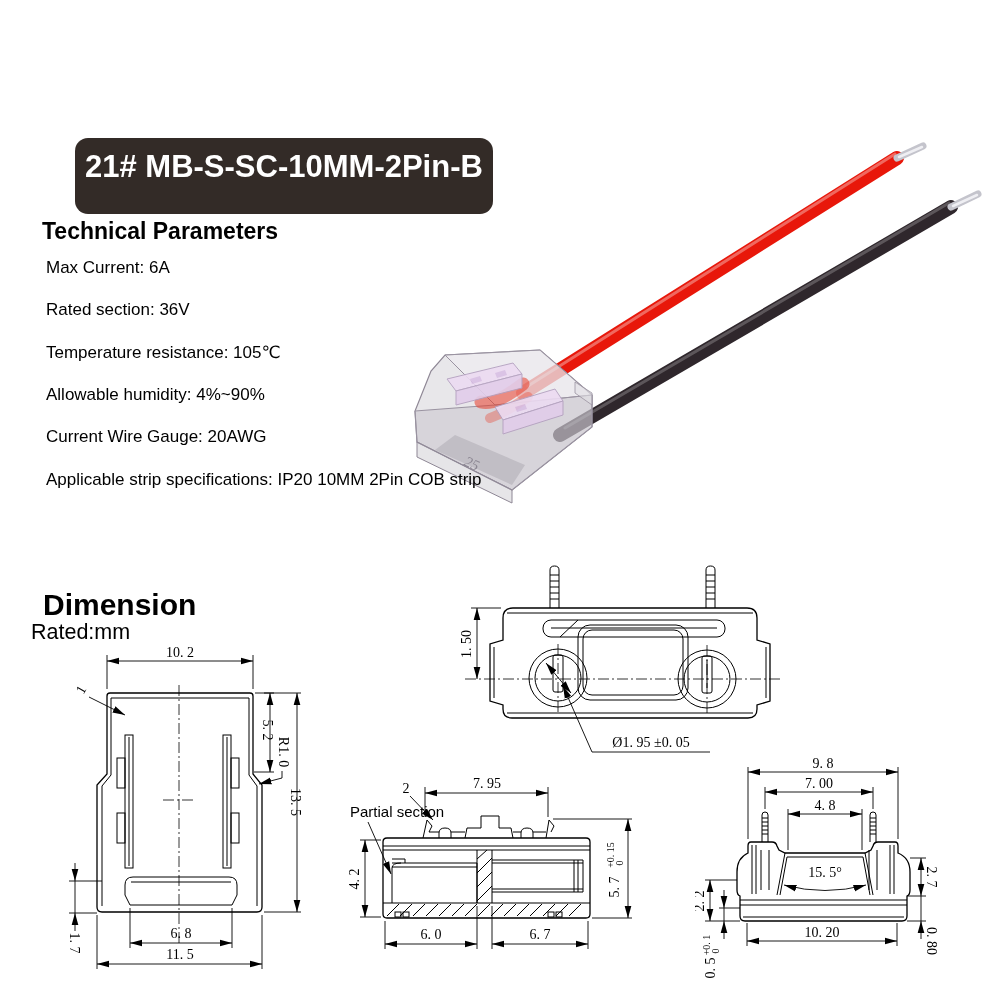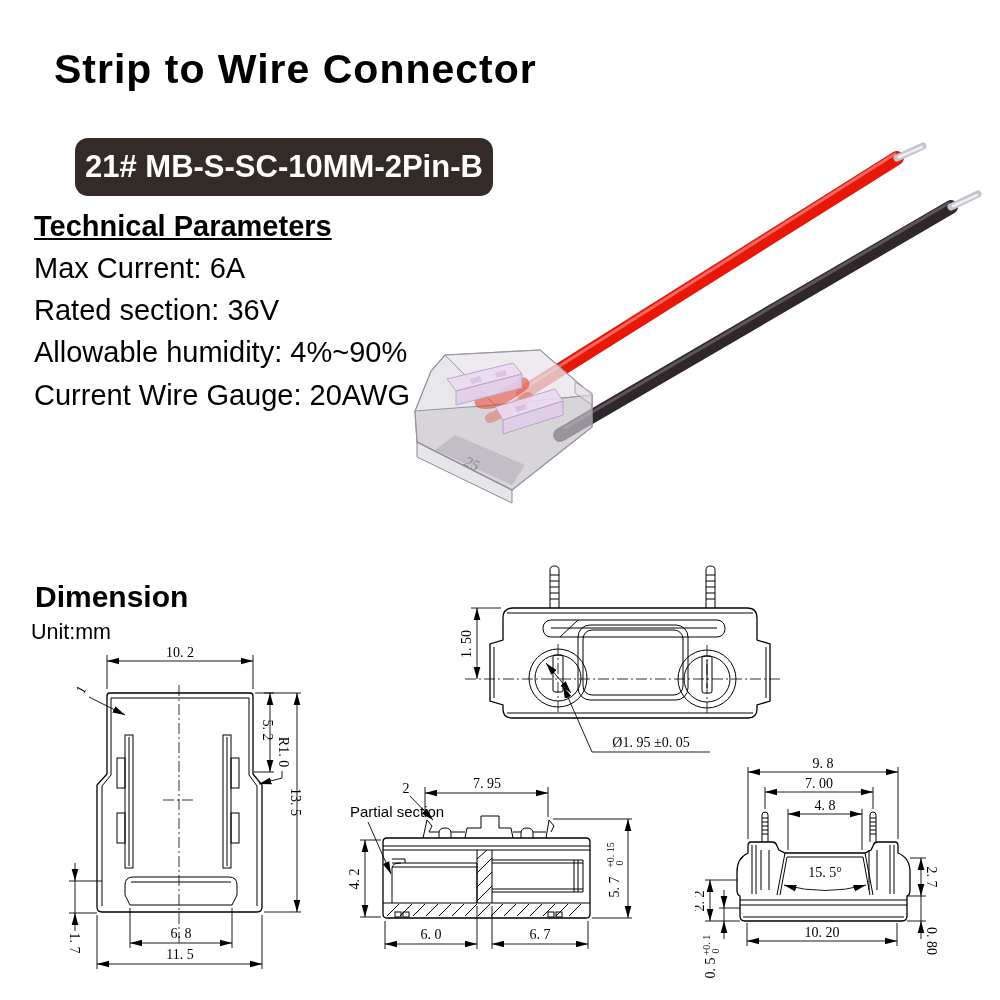--- a/index.html
+++ b/index.html
@@ -1,24 +1,24 @@
 <!DOCTYPE html>
 <html><head>
 <meta charset="utf-8">
 <style>
   html,body{margin:0;padding:0;background:#fff;}
   .page{position:relative;width:1000px;height:1000px;background:#fff;overflow:hidden;
         font-family:"Liberation Sans","DejaVu Sans",sans-serif;color:#000;}
   .title{position:absolute;left:54px;top:46px;margin:0;font-size:41px;font-weight:bold;letter-spacing:1px;}
-  .badge{position:absolute;left:75px;top:138px;height:58px;line-height:58px;padding:0 10px;
+  .badge{position:absolute;left:75px;top:138px;height:76px;line-height:58px;padding:0 10px;
          background:#332b27;border-radius:13px;color:#fff;font-size:31px;font-weight:bold;z-index:3;}
-  .tech-heading{position:absolute;left:34px;top:210px;margin:0;font-size:29px;font-weight:bold;text-decoration:underline;}
+  .tech-heading{position:absolute;left:34px;top:210px;margin:8px;font-size:23px;font-weight:bold;}
   .tech-list{position:absolute;left:34px;top:247px;margin:0;padding:0;list-style:none;z-index:2;}
-  .tech-list li{height:42.3px;display:flex;align-items:center;font-size:29px;white-space:nowrap;}
-  .dim-heading{position:absolute;left:31px;top:576px;margin:4px;font-size:30px;font-weight:bold;}
+  .tech-list li{height:42.3px;display:flex;align-items:center;font-size:17px;white-space:nowrap;margin-left:12px;}
+  .dim-heading{position:absolute;left:31px;top:576px;margin:12px;font-size:30px;font-weight:bold;}
   .unit{position:absolute;left:31px;top:620px;font-size:21.5px;}
   .photo{position:absolute;left:395px;top:135px;z-index:1;}
   .dwg{position:absolute;z-index:2;}
   .dwgA{left:55px;top:645px;}
   .dwgB{left:450px;top:558px;}
   .dwgC{left:335px;top:775px;}
   .dwgD{left:695px;top:755px;}
   svg text.dim{font-family:"Liberation Serif","DejaVu Serif",serif;font-size:14px;fill:#000;}
   svg text.dim-s{font-family:"Liberation Serif","DejaVu Serif",serif;font-size:10px;fill:#000;}
   svg text.note{font-family:"Liberation Sans","DejaVu Sans",sans-serif;font-size:15px;fill:#000;}
@@ -33,33 +33,34 @@
 <div class="page">
 
   <svg width="0" height="0" style="position:absolute" aria-hidden="true">
     <defs>
       <marker id="arr" viewBox="0 0 12 8" refX="11.5" refY="4" markerWidth="13" markerHeight="9" orient="auto-start-reverse" markerUnits="userSpaceOnUse">
         <path d="M11.5,4 L0,0.8 L0,7.2 Z" fill="#000"></path>
       </marker>
     </defs>
   </svg>
 
-  <h1 class="title">Strip to Wire Connector</h1>
   <div class="badge">21# MB-S-SC-10MM-2Pin-B</div>
 
   <h2 class="tech-heading">Technical Parameters</h2>
   <ul class="tech-list">
     <li>Max Current: 6A</li>
     <li>Rated section: 36V</li>
+    <li>Temperature resistance: 105℃</li>
     <li>Allowable humidity: 4%~90%</li>
     <li>Current Wire Gauge: 20AWG</li>
+    <li>Applicable strip specifications: IP20 10MM 2Pin COB strip</li>
   </ul>
 
   <h2 class="dim-heading">Dimension</h2>
-  <div class="unit">Unit:mm</div>
+  <div class="unit">Rated:mm</div>
 
   <svg class="photo" width="600" height="430" viewBox="0 0 600 430">
     <g>
       <line x1="128" y1="258" x2="502" y2="23" stroke="#e8170a" stroke-width="14" stroke-linecap="round"></line>
       <line x1="133" y1="251" x2="500" y2="19" stroke="rgba(255,255,255,0.35)" stroke-width="3" stroke-linecap="round"></line>
       <line x1="502" y1="23" x2="528" y2="11" stroke="#c4c4cc" stroke-width="7" stroke-linecap="round"></line>
       <line x1="504" y1="22" x2="527" y2="12" stroke="#efeff3" stroke-width="2.5" stroke-linecap="round"></line>
       <line x1="165" y1="300" x2="556" y2="72" stroke="#2f272c" stroke-width="14" stroke-linecap="round"></line>
       <line x1="170" y1="293" x2="554" y2="68" stroke="rgba(255,255,255,0.22)" stroke-width="3" stroke-linecap="round"></line>
       <line x1="556" y1="72" x2="583" y2="59" stroke="#c4c4cc" stroke-width="7" stroke-linecap="round"></line>

